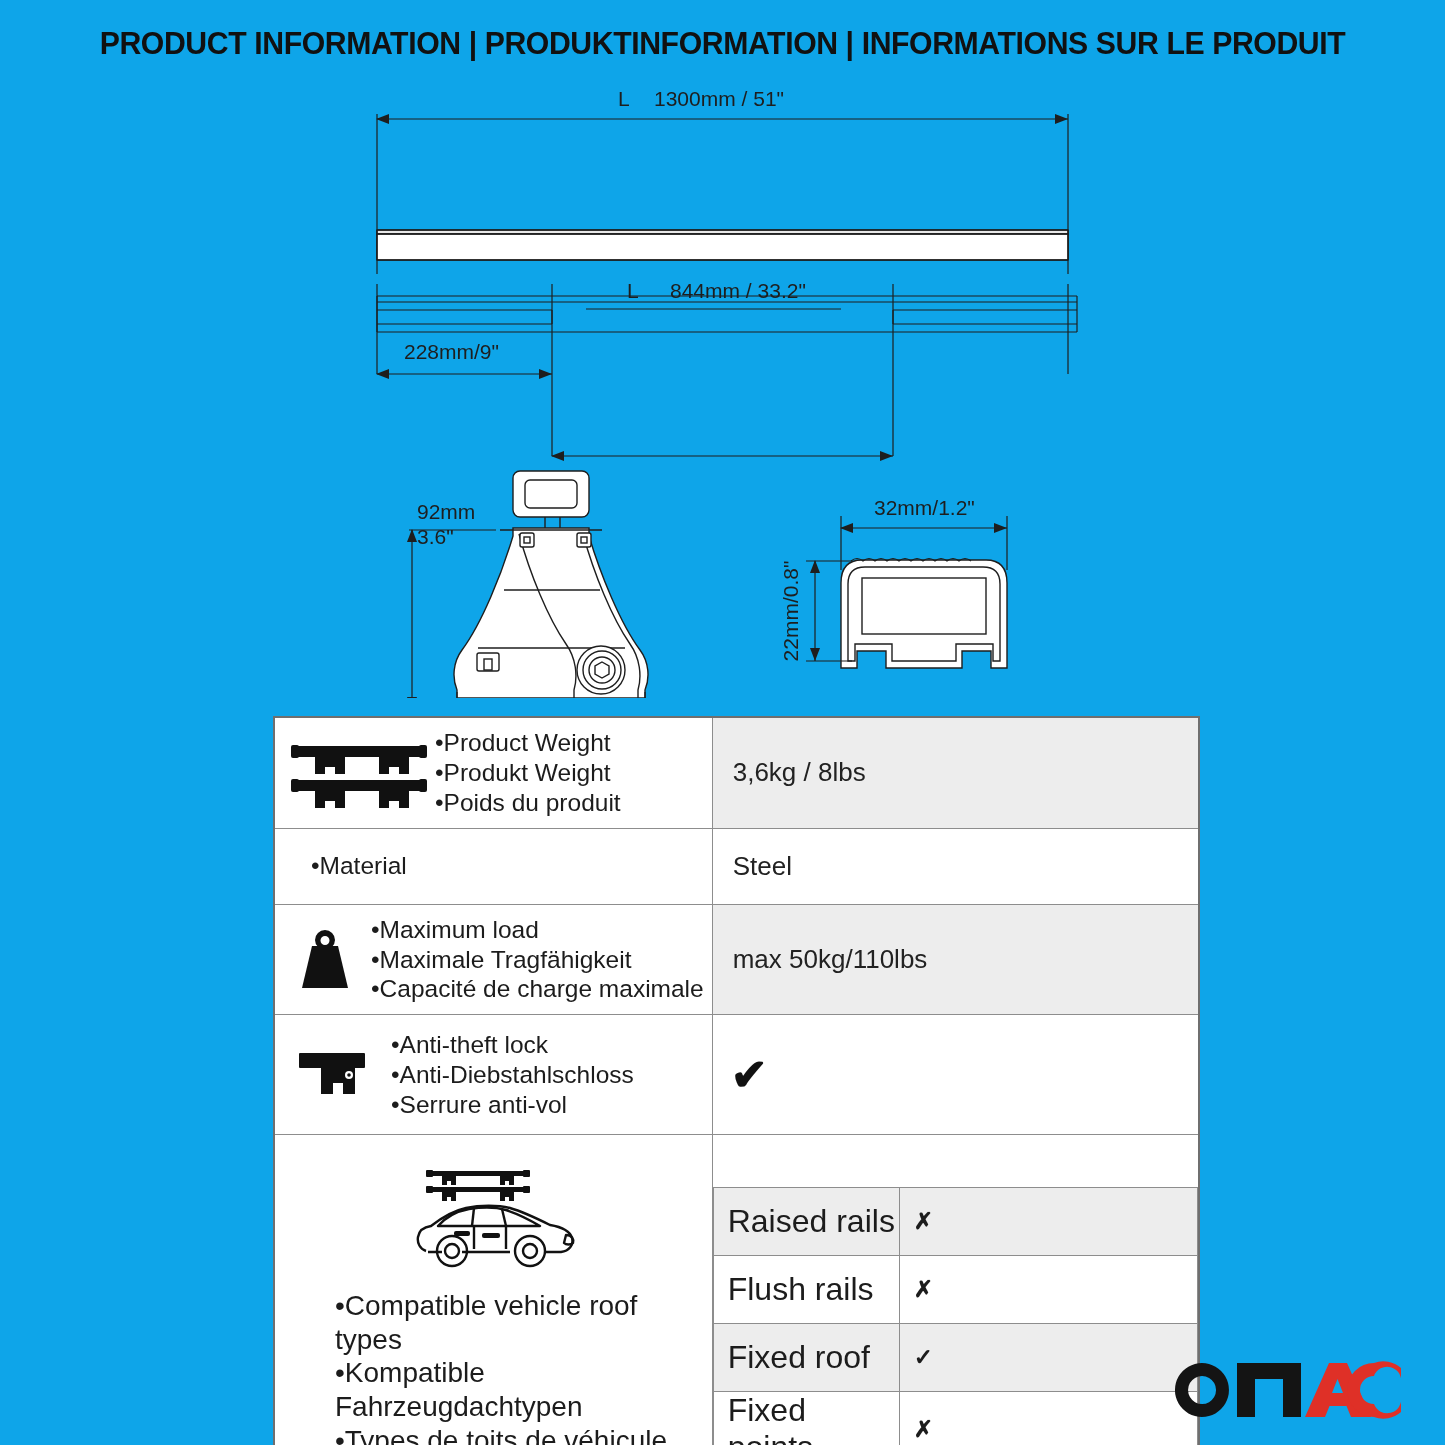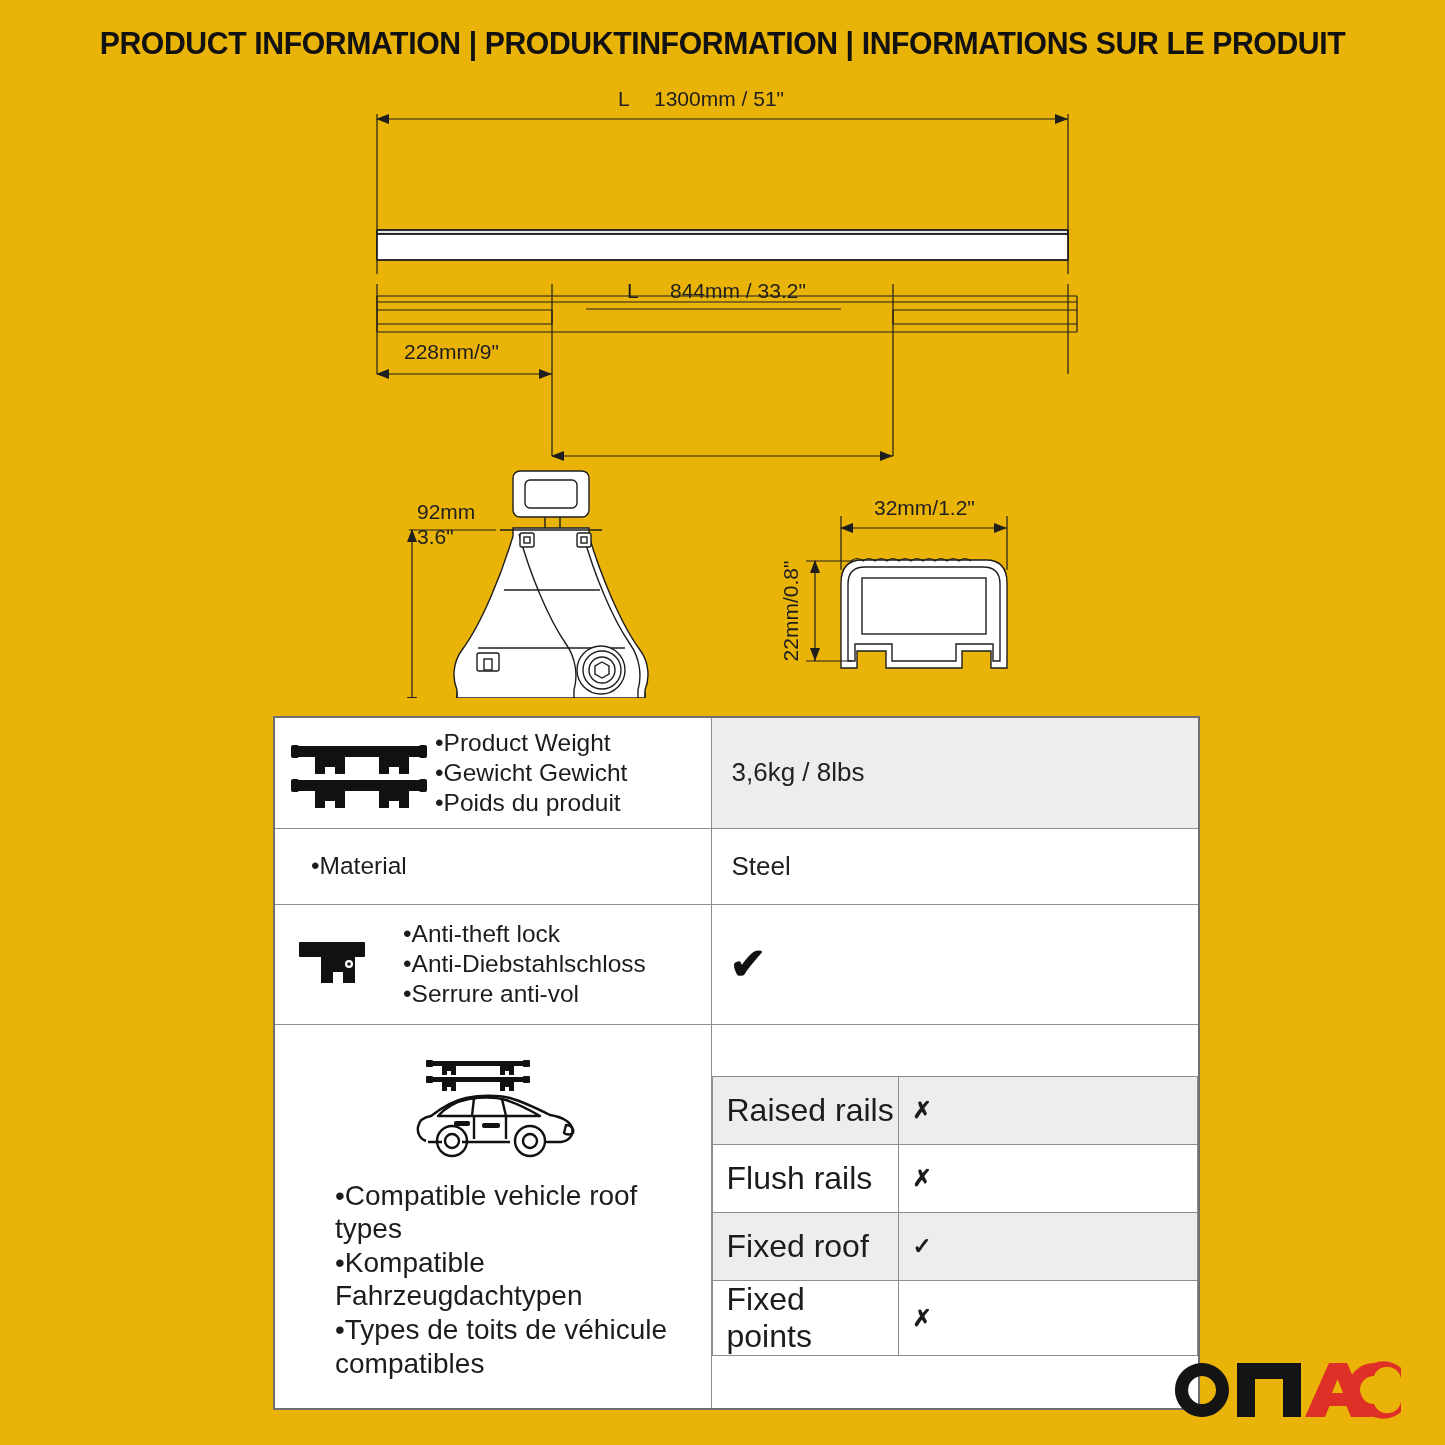--- a/index.html
+++ b/index.html
@@ -8,21 +8,21 @@
     height: 1445px;
     background: #ffffff;
     font-family: "Liberation Sans", sans-serif;
     color: #1a1a1a;
     overflow: hidden;
   }
   #page {
     position: relative;
     width: 1445px;
     height: 1445px;
-    background: #eab308;
+    background: #0ea5e9;
   }
 
   
   #header-title {
     position: absolute;
     top: 26px;
     left: 0;
     width: 1445px;
     text-align: center;
     font-size: 30.5px;
@@ -337,41 +337,62 @@
                   <rect x="6" y="46" width="128" height="11" rx="2"></rect>
                   <rect x="2" y="45" width="8" height="13" rx="2"></rect>
                   <rect x="130" y="45" width="8" height="13" rx="2"></rect>
                   <path d="M26,57 h30 v17 h-10 v-7 h-10 v7 h-10 z"></path>
                   <path d="M90,57 h30 v17 h-10 v-7 h-10 v7 h-10 z"></path>
                 </g>
               </svg>
             </div>
             <div class="label-lines">
               <div>•Product Weight</div>
-              <div>•Gewicht Gewicht</div>
+              <div>•Produkt Weight</div>
               <div>•Poids du produit</div>
             </div>
           </div>
         </td>
         <td class="cell-value shade" colspan="2">3,6kg / 8lbs</td>
       </tr>
 
       <tr>
         <td class="cell-icon-label" style="height:76px;">
           <div class="label-lines" style="margin-left:22px;">
             <div>•Material</div>
           </div>
         </td>
         <td class="cell-value" colspan="2">Steel</td>
       </tr>
 
+      <tr>
+        <td class="cell-icon-label" style="height:110px;">
+          <div class="icon-label-flex" style="gap:10px;">
+            <div class="icon-box" style="width:72px;">
+              <svg width="62" height="66" viewBox="0 0 62 66">
+                <g fill="#111111">
+                  <path d="M31,4 a10,10 0 0 1 10,10 a10,10 0 0 1 -3,7 h-14 a10,10 0 0 1 -3,-7 a10,10 0 0 1 10,-10 z
+                           M31,10 a4.5,4.5 0 0 0 0,9 a4.5,4.5 0 0 0 0,-9 z"></path>
+                  <path d="M18,20 h26 l10,42 h-46 z"></path>
+                </g>
+              </svg>
+            </div>
+            <div class="label-lines">
+              <div>•Maximum load</div>
+              <div>•Maximale Tragfähigkeit</div>
+              <div>•Capacité de charge maximale</div>
+            </div>
+          </div>
+        </td>
+        <td class="cell-value shade" colspan="2">max 50kg/110lbs</td>
+      </tr>
 
       <tr>
         <td class="cell-icon-label" style="height:120px;">
-          <div class="icon-label-flex" style="gap:22px;">
+          <div class="icon-label-flex" style="gap:10px;">
             <div class="icon-box" style="width:92px;">
               <svg width="80" height="56" viewBox="0 0 80 56">
                 <g fill="#111111">
                   <rect x="4" y="6" width="66" height="15" rx="1"></rect>
                   <rect x="6" y="8" width="62" height="11" fill="#111111"></rect>
                   <path d="M26,21 h34 v26 h-12 v-11 h-10 v11 h-12 z"></path>
                   <circle cx="54" cy="28" r="4" fill="#ffffff"></circle>
                   <circle cx="54" cy="28" r="1.8" fill="#111111"></circle>
                 </g>
               </svg>

